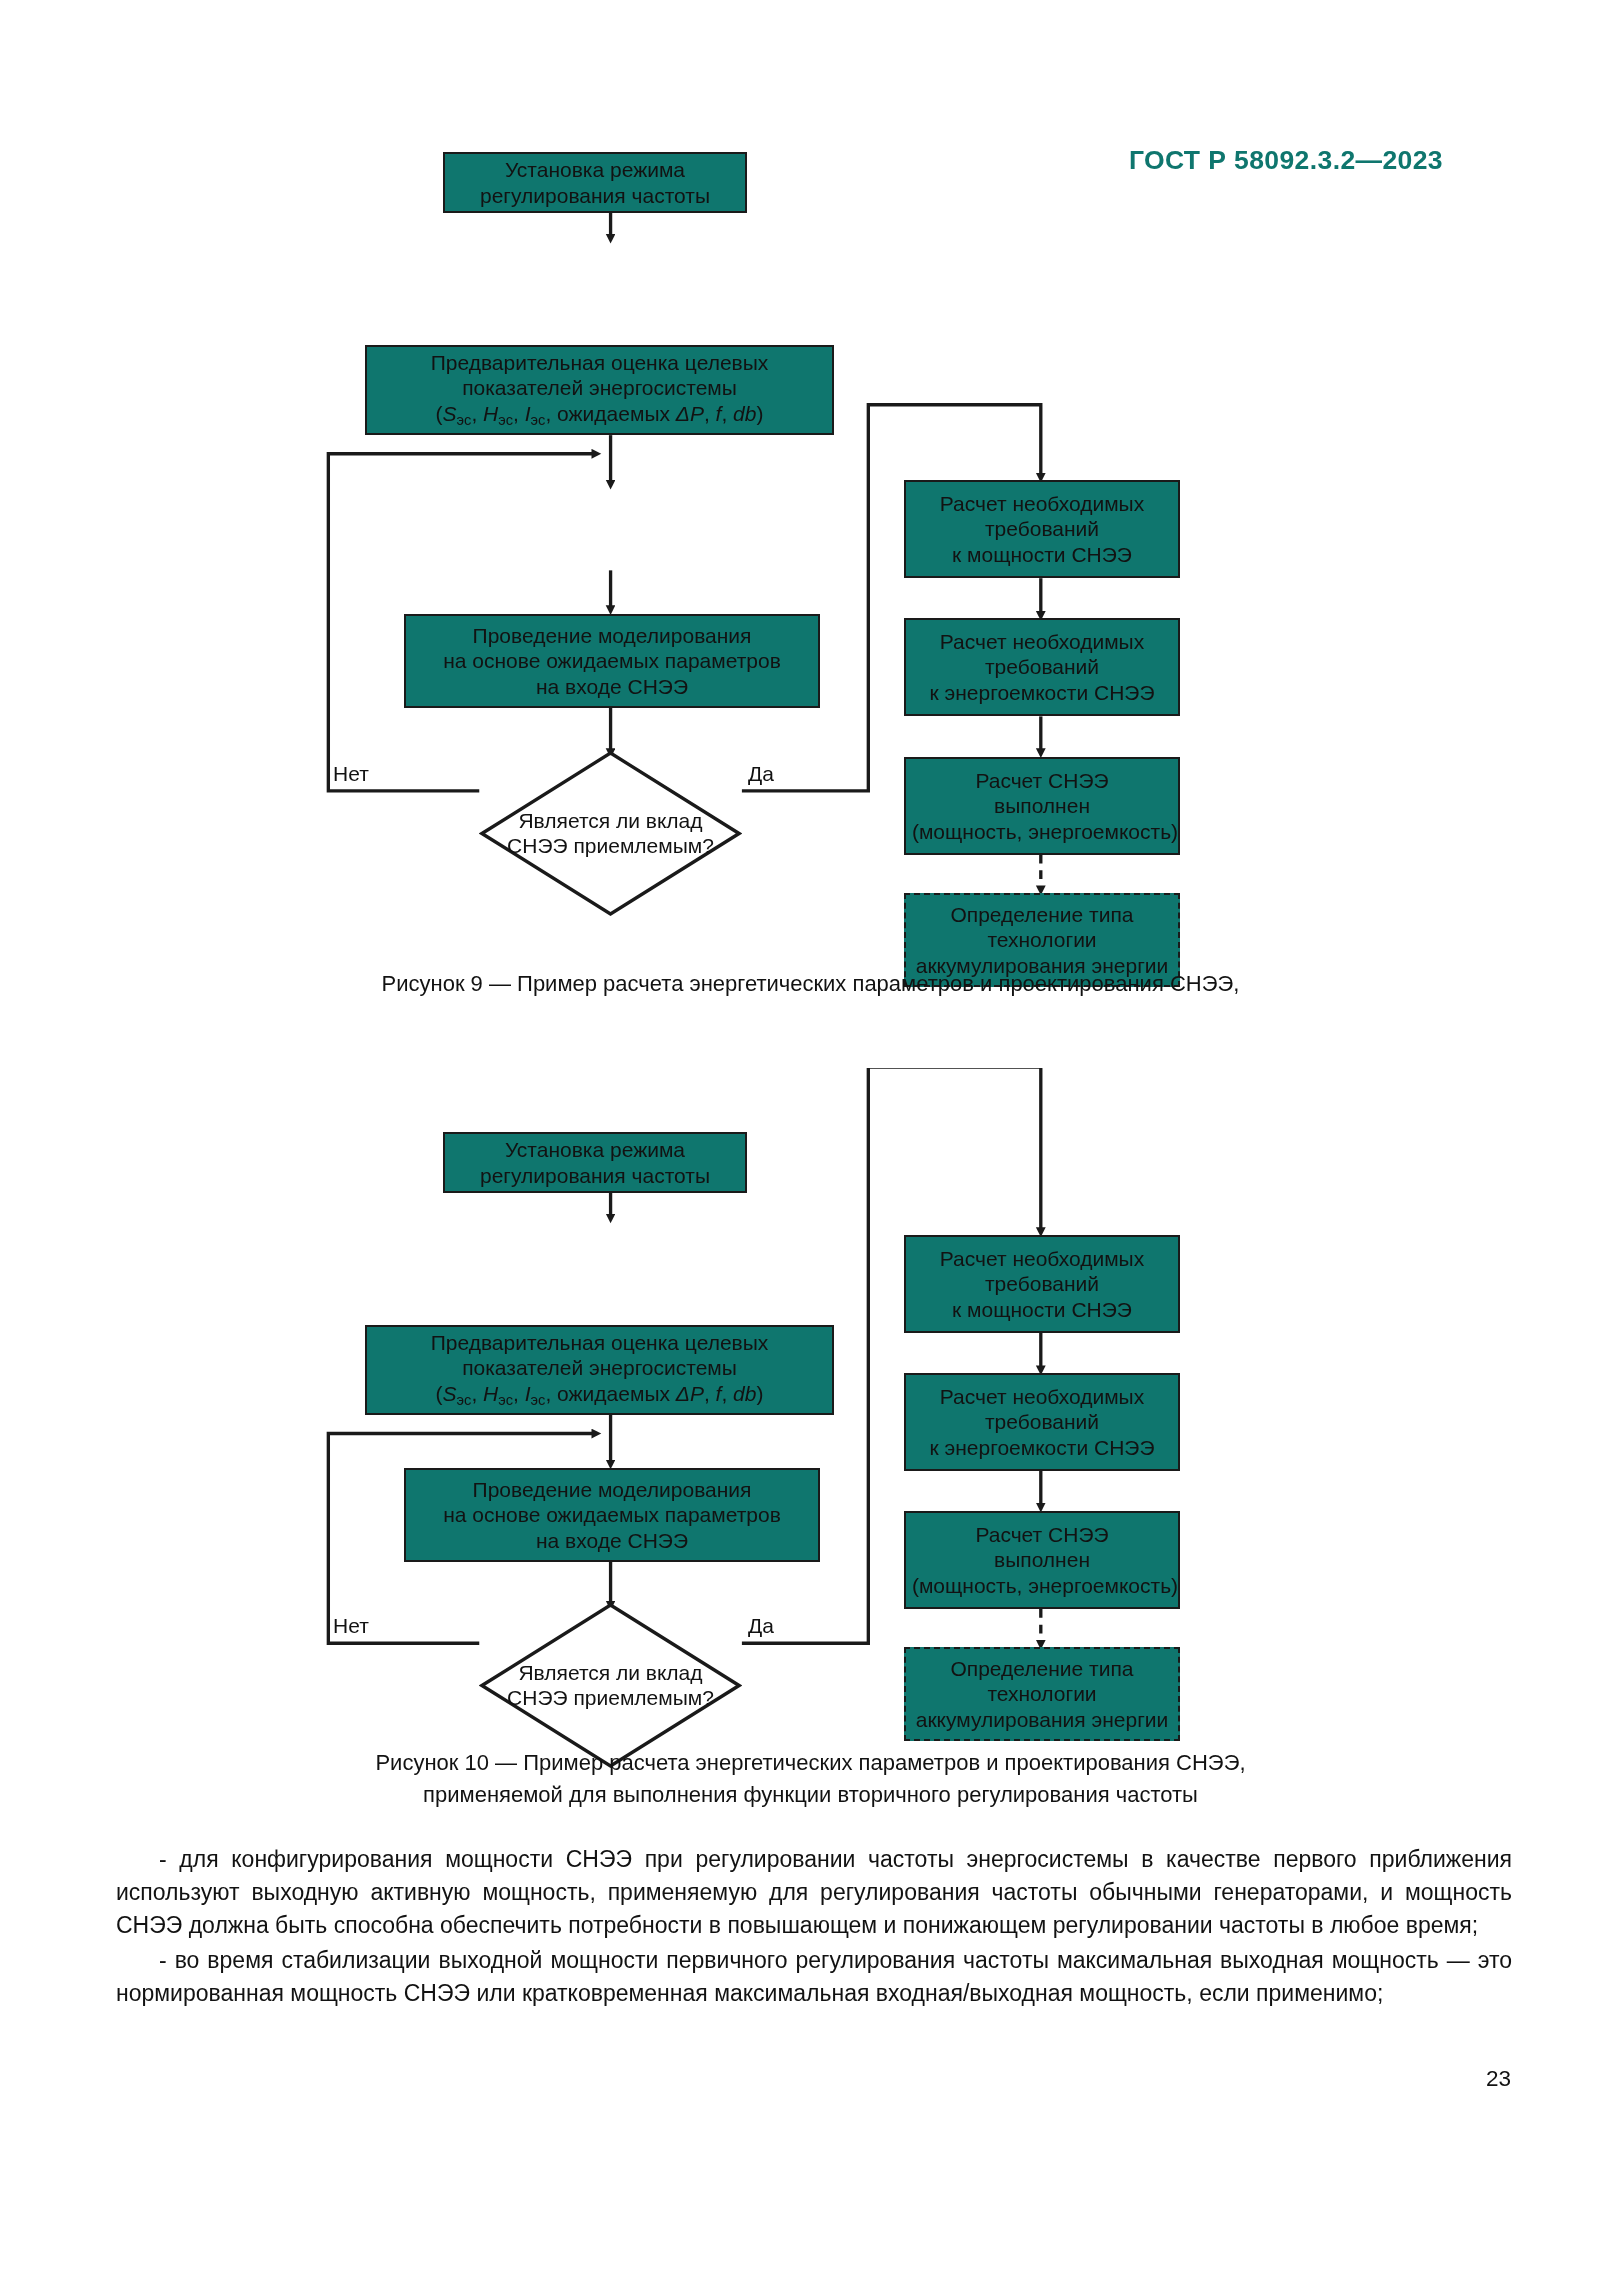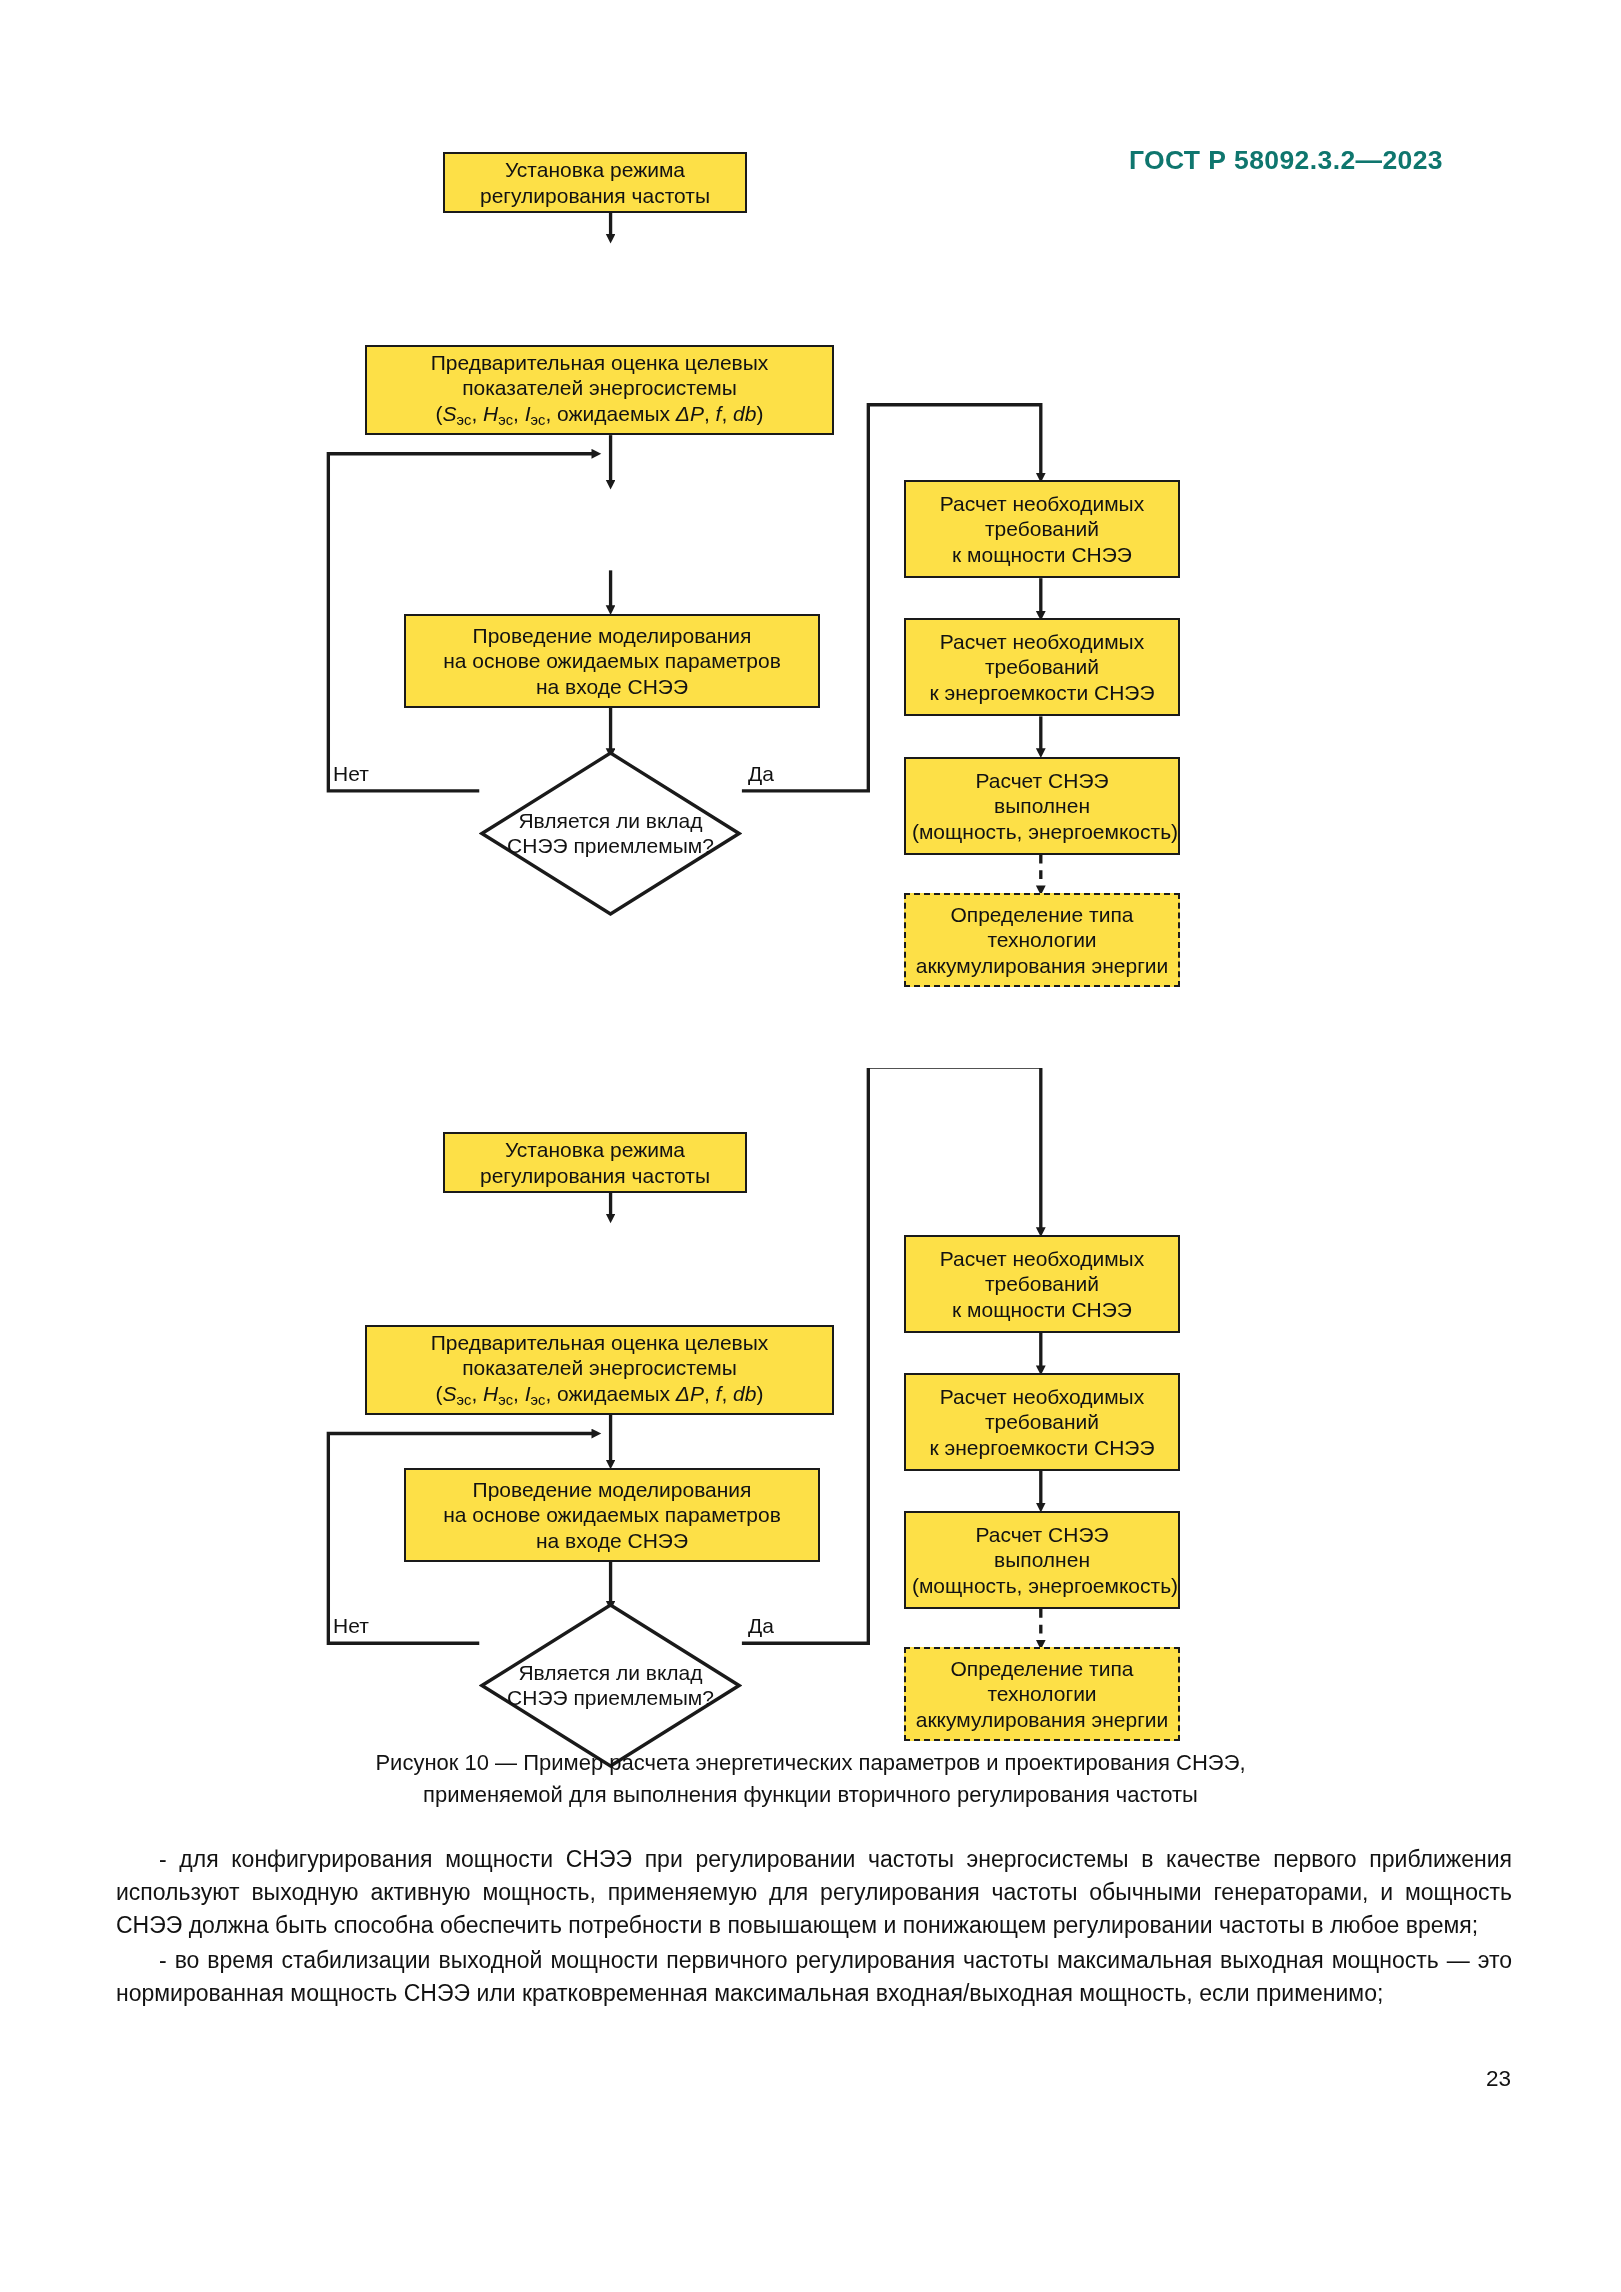--- a/index.html
+++ b/index.html
@@ -34,21 +34,21 @@
   
   .flow {
     position: absolute;
     left: 0;
     width: 1621px;
   }
   .node {
     position: absolute;
     box-sizing: border-box;
     border: 2.9px solid #1a1a1a;
-    background: #fde047;
+    background: #0f766e;
     display: flex;
     align-items: center;
     justify-content: flex-end;
     text-align: center;
     font-size: 21px;
     line-height: 1.22;
     color: #121212;
     padding: 3.9px 5.9px;
   }
   .node.dashed {
@@ -240,20 +240,21 @@
     <div class="node dashed" style="left:904px; top:893px; width:276px; height:94px;">
       <div class="lines">
         <span class="ln">Определение типа</span>
         <span class="ln">технологии</span>
         <span class="ln">аккумулирования энергии</span>
       </div>
     </div>
   </div>
 
   <div class="caption" style="top:968px;">
+    <span class="ln">Рисунок 9 — Пример расчета энергетических параметров и проектирования СНЭЭ,</span>
   </div>
 
   <div class="flow" style="top:1068px; height:686px;">
 
     <svg class="wires" width="1621" height="686" viewBox="0 0 1654 700">
       <defs>
         <marker id="ah10" markerWidth="11" markerHeight="11" refX="4.5" refY="5" orient="auto" markerUnits="userSpaceOnUse">
           <path d="M0,0 L10,5 L0,10 z" fill="#1a1a1a"></path>
         </marker>
       </defs>

